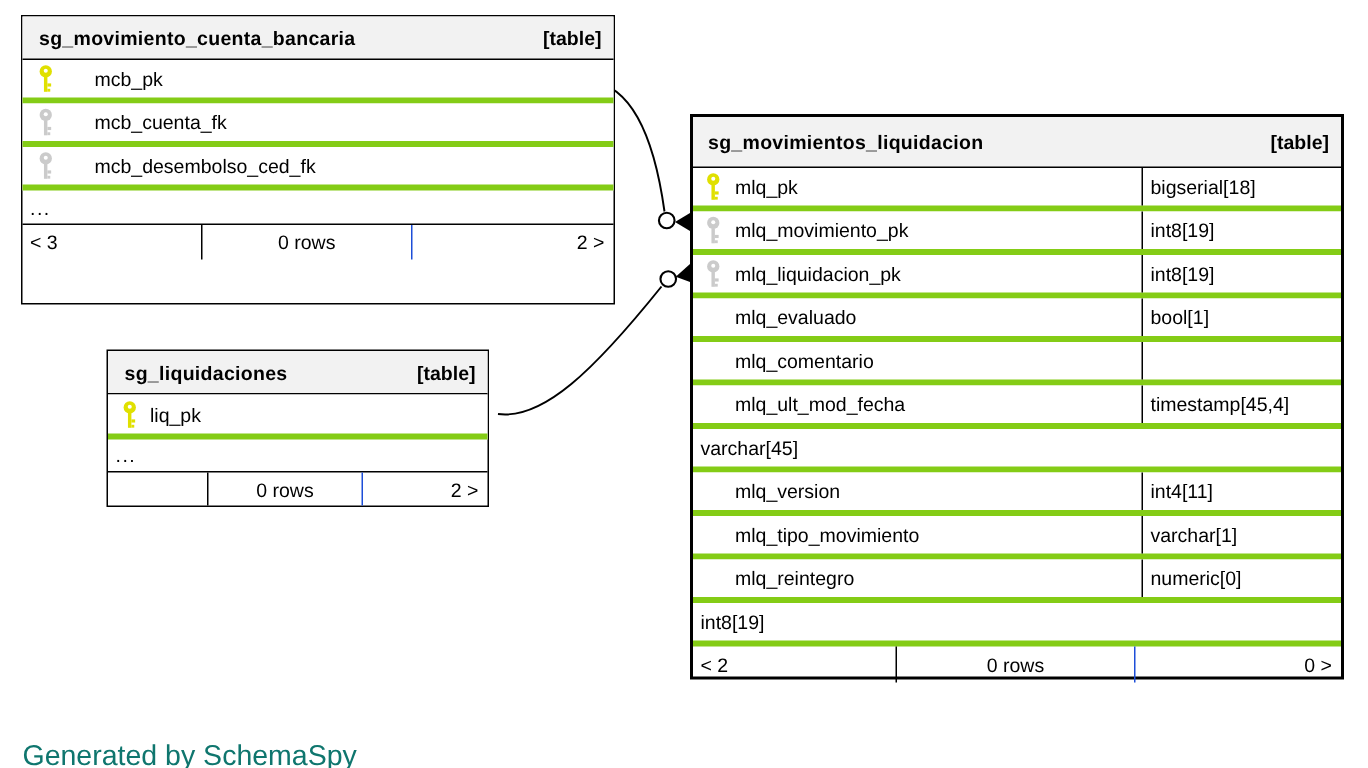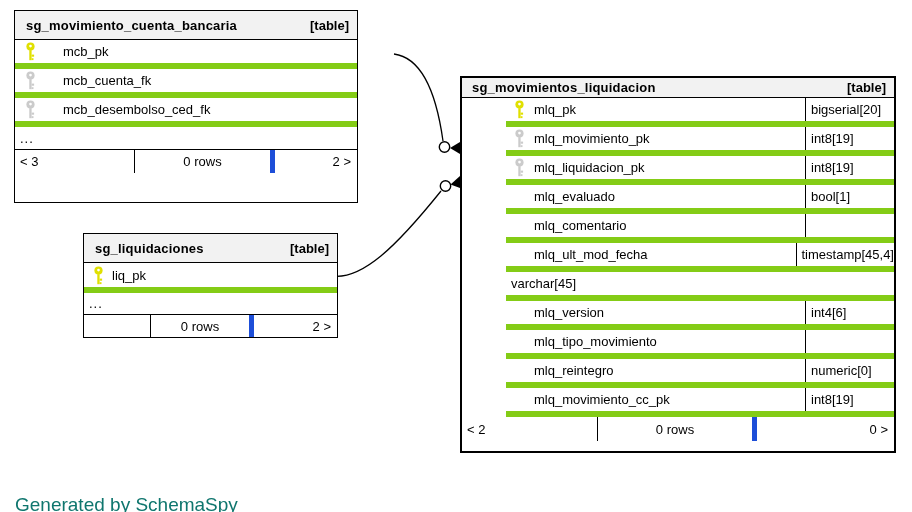--- a/index.html
+++ b/index.html
@@ -23,61 +23,61 @@
   .table-node.emphasized { border-width:2px; }
 
   .t-header {
     display:flex; align-items:center; justify-content:space-between;
     background:#f2f2f2;
     border-bottom:1px solid #000;
   }
   .t-title { font-weight:bold; padding-left:11px; letter-spacing:0.2px; }
   .t-badge { padding-right:8px; font-weight:bold; }
 
-  .t-row { display:flex; align-items:center; border-bottom:6px solid #84cc16; background:#fff; }
+  .t-row { display:flex; align-items:center; border-bottom:4px solid #84cc16; background:#fff; }
   .t-row .cell { display:flex; align-items:center; height:100%; }
   .key-wrap { display:inline-flex; align-items:center; flex:0 0 auto; }
   .key-wrap svg { display:block; }
   .key-none { visibility:hidden; }
 
   .t-ellipsis { display:flex; align-items:center; padding-left:5px; border-bottom:1px solid #000; letter-spacing:1px; }
 
   .t-footer { display:flex; align-items:stretch; font-size:13px; }
   .t-footer .f-cell { display:flex; align-items:center; }
   .t-footer .f-left  { justify-content:flex-start; padding-left:5px; border-right:1px solid #000; }
-  .t-footer .f-center{ justify-content:center; border-right:5px solid #1d4ed8; }
+  .t-footer .f-center{ justify-content:center; border-right:1px solid #1d4ed8; }
   .t-footer .f-right { justify-content:flex-end; padding-right:6px; flex:1; }
 
   
-  #t1 { left:14px; top:10px; width:344px; height:193px; }
+  #t1 { left:14px; top:10px; width:396px; height:193px; }
   #t1 .t-header { height:29px; }
   #t1 .t-row { height:29px; }
   #t1 .key-wrap { margin-left:10px; }
   #t1 .col-name { margin-left:27px; }
   #t1 .t-ellipsis { height:23px; }
   #t1 .t-footer { height:23px; }
   #t1 .f-left { width:120px; }
   #t1 .f-center { width:140px; }
 
   
-  #t2 { left:83px; top:233px; width:255px; height:105px; }
+  #t2 { left:71px; top:233px; width:255px; height:105px; }
   #t2 .t-header { height:29px; }
   #t2 .t-row { height:30px;text-align:center; }
   #t2 .key-wrap { margin-left:9px; }
   #t2 .col-name { margin-left:8px; }
   #t2 .t-ellipsis { height:22px; }
   #t2 .t-footer { height:22px; }
   #t2 .f-left { width:67px; }
   #t2 .f-center { width:103px; }
 
   
   #t3 { left:460px; top:76px; width:436px; height:377px; }
-  #t3 .t-header { height:20px;text-align:right; }
+  #t3 .t-header { height:34px;text-align:right; }
   #t3 .t-title { padding-left:10px; }
-  #t3 .t-row { height:29px;margin-left:44px; }
+  #t3 .t-row { height:29px; }
   #t3 .cell.name { width:300px; border-right:1px solid #000; }
   #t3 .cell.type { flex:1; padding-left:5px; }
   #t3 .key-wrap { margin-left:8px; }
   #t3 .col-name { margin-left:9px; }
   #t3 .t-footer { height:24px; }
   #t3 .f-left { width:136px; }
   #t3 .f-center { width:159px; }
 
   .generated-note {
     position:absolute; left:15px; top:494px;
@@ -188,21 +188,21 @@
       <div class="cell name">
         <span class="key-wrap">
           <svg width="11" height="19" viewBox="0 0 11 19">
               <g fill="#e0e000">
                 <use href="#key-shape"></use>
               </g>
             </svg>
         </span>
         <span class="col-name">mlq_pk</span>
       </div>
-      <div class="cell type">bigserial[20]</div>
+      <div class="cell type">bigserial[18]</div>
     </div>
 
     <div class="t-row">
       <div class="cell name">
         <span class="key-wrap">
           <svg width="11" height="19" viewBox="0 0 11 19">
               <g fill="#cbcbcb">
                 <use href="#key-shape"></use>
               </g>
             </svg>
@@ -267,55 +267,48 @@
 
     <div class="t-row">
       <div class="cell name">
         <span class="key-wrap key-none">
           <svg width="11" height="19" viewBox="0 0 11 19">
               <use href="#key-shape"></use>
             </svg>
         </span>
         <span class="col-name">mlq_version</span>
       </div>
-      <div class="cell type">int4[6]</div>
+      <div class="cell type">int4[11]</div>
     </div>
 
     <div class="t-row">
       <div class="cell name">
         <span class="key-wrap key-none">
           <svg width="11" height="19" viewBox="0 0 11 19">
               <use href="#key-shape"></use>
             </svg>
         </span>
         <span class="col-name">mlq_tipo_movimiento</span>
       </div>
+      <div class="cell type">varchar[1]</div>
     </div>
 
     <div class="t-row">
       <div class="cell name">
         <span class="key-wrap key-none">
           <svg width="11" height="19" viewBox="0 0 11 19">
               <use href="#key-shape"></use>
             </svg>
         </span>
         <span class="col-name">mlq_reintegro</span>
       </div>
       <div class="cell type">numeric[0]</div>
     </div>
 
     <div class="t-row">
-      <div class="cell name">
-        <span class="key-wrap key-none">
-          <svg width="11" height="19" viewBox="0 0 11 19">
-              <use href="#key-shape"></use>
-            </svg>
-        </span>
-        <span class="col-name">mlq_movimiento_cc_pk</span>
-      </div>
       <div class="cell type">int8[19]</div>
     </div>
 
     <div class="t-footer">
       <span class="f-cell f-left">&lt; 2</span>
       <span class="f-cell f-center">0 rows</span>
       <span class="f-cell f-right">0 &gt;</span>
     </div>
   </div>
 

